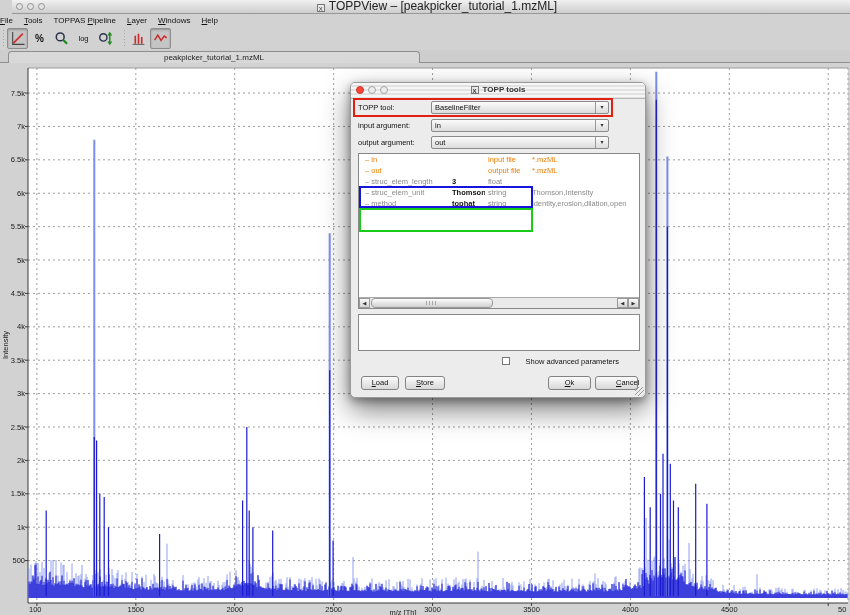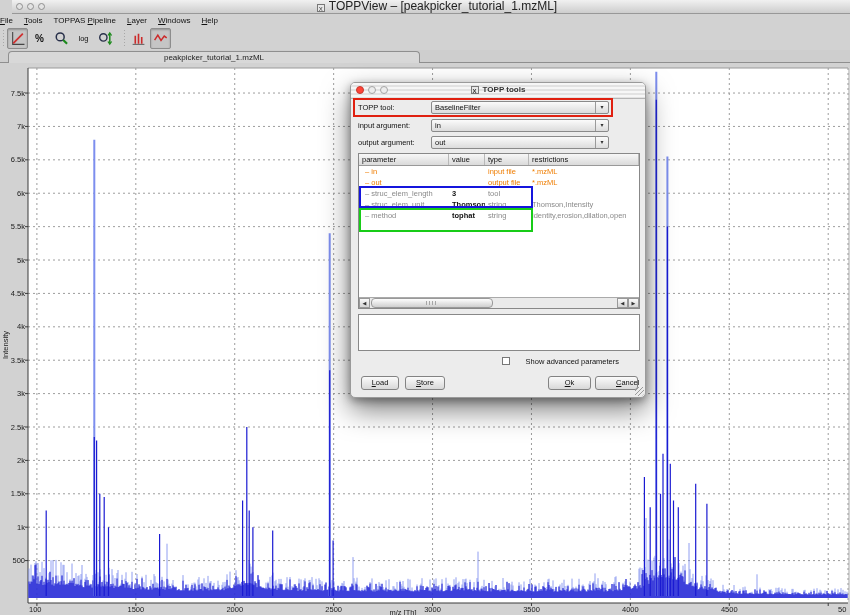--- a/index.html
+++ b/index.html
@@ -289,43 +289,37 @@
     </div>
     <div class="field-row" style="top:53px;padding-left:40px;">
       <span class="field-label">output argument:</span>
       <span class="combo">
         <span class="combo-value">out</span>
         <span class="combo-arrow"></span>
       </span>
     </div>
 
     <div class="ptable">
-      <div class="thead">
-        <span class="hc c1">parameter</span>
-        <span class="hc c2">value</span>
-        <span class="hc c3">type</span>
-        <span class="hc c4">restrictions</span>
-      </div>
       <div id="param-rows">
           <div class="trow orange">
             <span class="tc c1">in</span>
             <span class="tc c2"></span>
             <span class="tc c3">input file</span>
             <span class="tc c4">*.mzML</span>
           </div>
           <div class="trow orange">
             <span class="tc c1">out</span>
             <span class="tc c2"></span>
             <span class="tc c3">output file</span>
             <span class="tc c4">*.mzML</span>
           </div>
           <div class="trow">
             <span class="tc c1">struc_elem_length</span>
             <span class="tc c2">3</span>
-            <span class="tc c3">tool</span>
+            <span class="tc c3">float</span>
             <span class="tc c4"></span>
           </div>
           <div class="trow">
             <span class="tc c1">struc_elem_unit</span>
             <span class="tc c2">Thomson</span>
             <span class="tc c3">string</span>
             <span class="tc c4">Thomson,Intensity</span>
           </div>
           <div class="trow">
             <span class="tc c1">method</span>

